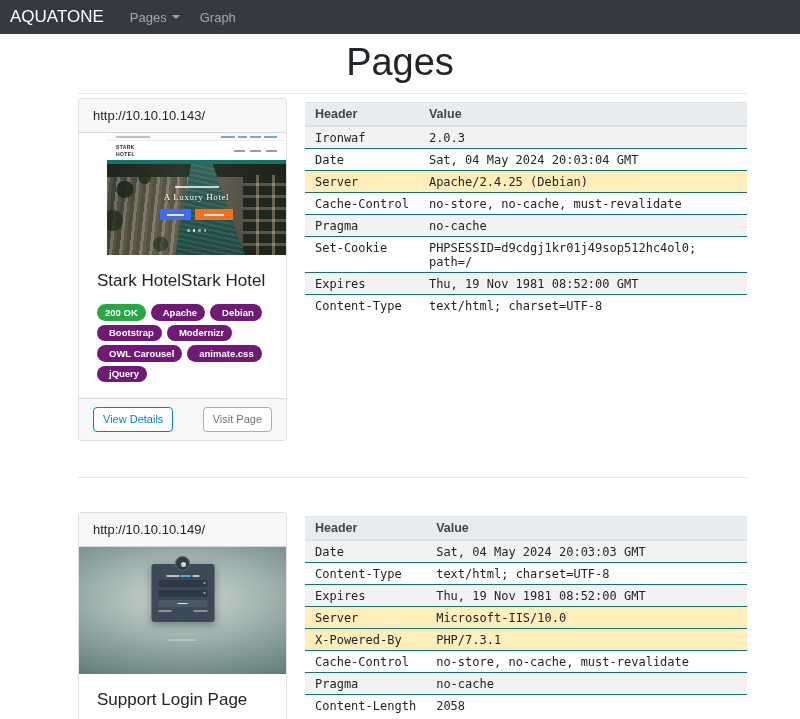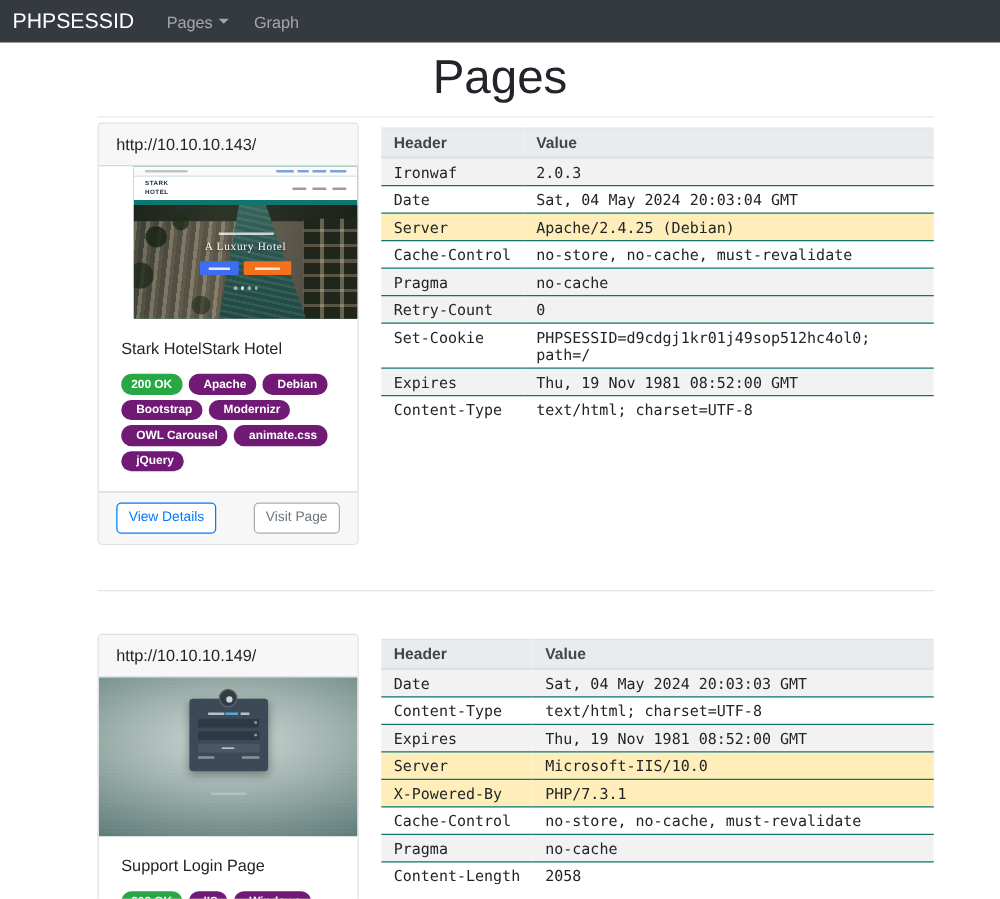--- a/index.html
+++ b/index.html
@@ -21,21 +21,21 @@
   .section-divider { border:0; border-top:1px solid #e5e5e5; margin:36px 0 34px; }
   .row { display:flex; gap:18px; margin-top:4px; }
   .col-left { width:209px; flex:none; }
   .col-right { flex:1; margin-top:4px; }
 
   
   .card { background:#fff; border:1px solid rgba(0,0,0,.125); border-radius:4px; overflow:hidden; }
   .card-header { background:#f7f7f7; border-bottom:1px solid rgba(0,0,0,.125);
     padding:9px 14px; font-size:13px; color:#212529; }
   .card-body { padding:16px 18px; }
-  .card-title { font-size:13px; color:#212529; margin-bottom:13px; font-weight:400; }
+  .card-title { font-size:17px; color:#212529; margin-bottom:13px; font-weight:400; }
   .badges { display:flex; flex-wrap:wrap; gap:4px 5px; }
   .badge { display:inline-block; color:#fff; font-size:9.5px; font-weight:bold; line-height:1;
     padding:3.5px 8px; border-radius:10px; }
   .badge.success { background:#28a745; }
   .badge.info { background:#701a75;padding-left:12px; }
   .card-footer { background:#f7f7f7; border-top:1px solid rgba(0,0,0,.125); padding:8px 14px;
     display:flex; justify-content:space-between; align-items:center; }
   .btn { font-size:11px; line-height:1.4; padding:4px 9px; border-radius:4px; background:#fff; cursor:pointer; }
   .btn-outline-primary { color:#007bff; border:1px solid #007bff; }
   .btn-outline-secondary { color:#6c757d; border:1px solid #a9aeb3; }
@@ -125,21 +125,21 @@
   .login-foot { width:49px; margin:3.5px auto 0; display:flex; justify-content:space-between; }
   .login-foot i { display:block; height:1.5px; background:rgba(255,255,255,.4); }
   .lf-a { width:13px; } .lf-b { width:14px; }
   .login-watermark { position:absolute; left:50%; transform:translateX(-50%); top:92px;
     width:28px; height:2px; background:rgba(255,255,255,.25); }
 </style>
 </head>
 <body>
 
 <nav class="navbar">
-  <span class="navbar-brand">PHPSESSID</span>
+  <span class="navbar-brand">AQUATONE</span>
   <span class="nav-link">
     <span>Pages</span>
     <span class="caret"></span>
   </span>
   <span class="nav-link">
     <span>Graph</span>
   </span>
 </nav>
 
 <h1 class="page-title">Pages</h1>
@@ -244,24 +244,20 @@
             <td>Apache/2.4.25 (Debian)</td>
           </tr>
           <tr>
             <td class="hcol">Cache-Control</td>
             <td>no-store, no-cache, must-revalidate</td>
           </tr>
           <tr class="striped">
             <td class="hcol">Pragma</td>
             <td>no-cache</td>
           </tr>
-          <tr class="striped">
-            <td class="hcol">Retry-Count</td>
-            <td>0</td>
-          </tr>
           <tr>
             <td class="hcol">Set-Cookie</td>
             <td>PHPSESSID=d9cdgj1kr01j49sop512hc4ol0; path=/</td>
           </tr>
           <tr class="striped">
             <td class="hcol">Expires</td>
             <td>Thu, 19 Nov 1981 08:52:00 GMT</td>
           </tr>
           <tr>
             <td class="hcol">Content-Type</td>

